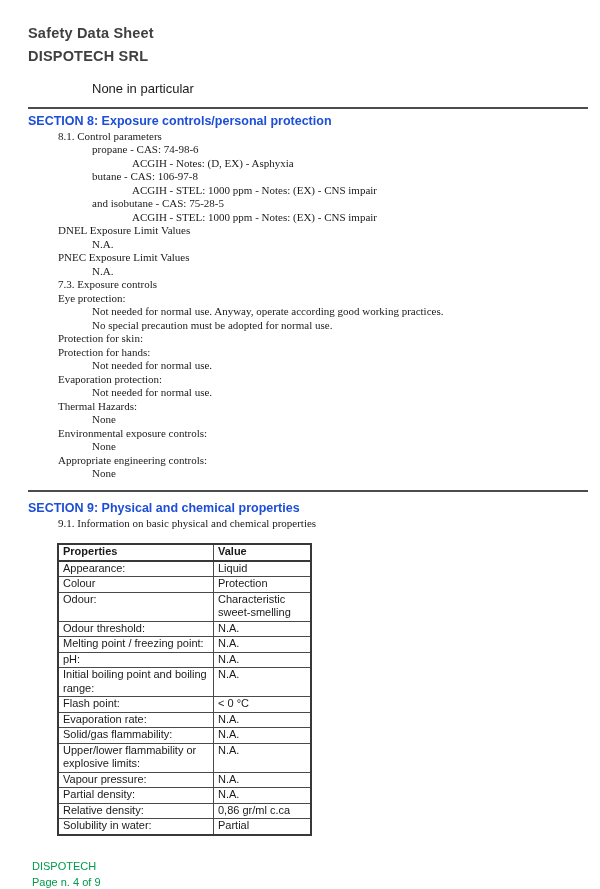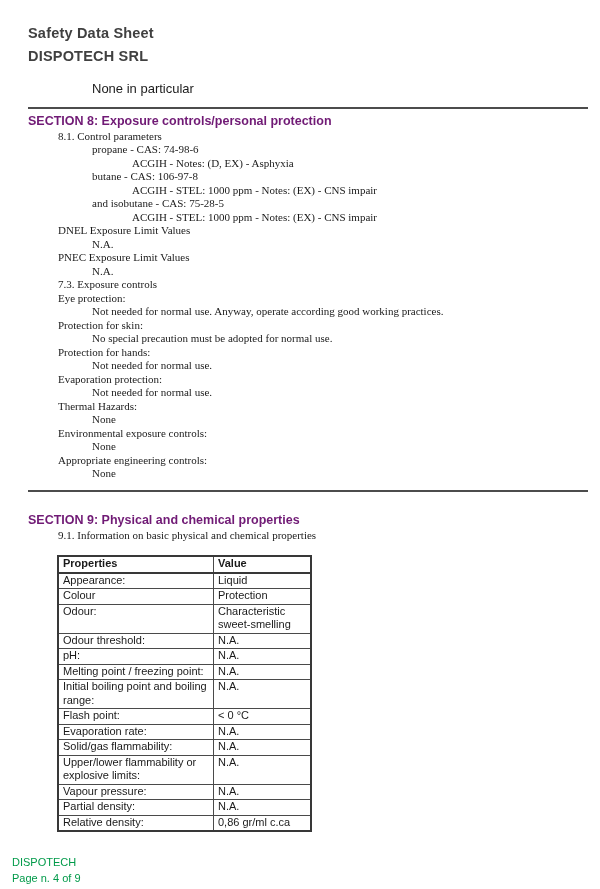--- a/index.html
+++ b/index.html
@@ -17,24 +17,24 @@
     letter-spacing: 0.2px;
   }
   .intro-note { margin-top: 14px; font-size: 13px; line-height: 13.5px; padding-left: 64px; }
 
   
   .rule { border: 0; border-top: 2px solid #4c4c4c; margin: 11px 0 0 0; width: 560px; }
   .rule2 { margin-top: 9px; }
 
   
   .section-title {
-    color: #701a75; font-weight: bold; font-size: 12.5px; line-height: 16px;
+    color: #1d4ed8; font-weight: bold; font-size: 12.5px; line-height: 16px;
     margin-top: 4px;
   }
-  .section9 .section-title { margin-top: 20px; }
+  .section9 .section-title { margin-top: 8px; }
 
   
   .lines { margin-top: 1px; }
   .line { font-size: 11px; line-height: 13.5px; white-space: pre-wrap; font-family: Liberation Serif, serif; }
   .ind1 { padding-left: 30px; }
   .ind2 { padding-left: 64px; }
   .ind3 { padding-left: 104px; }
 
   
   .props-table {
@@ -50,21 +50,21 @@
     font-size: 11px; line-height: 13.5px;
     padding: 0px 4px 1px 4px;
     text-align: left; vertical-align: top;
     overflow: hidden;
   }
   .props-table th { font-weight: bold; border-bottom: 2px solid #383838; }
   .col-prop { width: 146px; }
   .col-val  { width: 88px; }
 
   
-  .footer { margin-top: 22px; padding-left: 12px; }
+  .footer { margin-top: 22px; padding-left: 32px; }
   .footer-company, .footer-page { font-size: 11px; line-height: 16px; color: #009a49; }
 </style>
 </head>
 <body>
 
 <div class="page">
 
   <div class="doc-title">Safety Data Sheet</div>
   <div class="doc-company">DISPOTECH SRL</div>
 
@@ -82,22 +82,22 @@
       <div class="line ind3">ACGIH - STEL: 1000 ppm - Notes: (EX) - CNS impair</div>
       <div class="line ind2">and isobutane - CAS: 75-28-5</div>
       <div class="line ind3">ACGIH - STEL: 1000 ppm - Notes: (EX) - CNS impair</div>
       <div class="line ind1">DNEL Exposure Limit Values</div>
       <div class="line ind2">N.A.</div>
       <div class="line ind1">PNEC Exposure Limit Values</div>
       <div class="line ind2">N.A.</div>
       <div class="line ind1">7.3. Exposure controls</div>
       <div class="line ind1">Eye protection:</div>
       <div class="line ind2">Not needed for normal use. Anyway, operate according good working practices.</div>
+      <div class="line ind2">No special precaution must be adopted for normal use.</div>
       <div class="line ind1">Protection for skin:</div>
-      <div class="line ind2">No special precaution must be adopted for normal use.</div>
       <div class="line ind1">Protection for hands:</div>
       <div class="line ind2">Not needed for normal use.</div>
       <div class="line ind1">Evaporation protection:</div>
       <div class="line ind2">Not needed for normal use.</div>
       <div class="line ind1">Thermal Hazards:</div>
       <div class="line ind2">None</div>
       <div class="line ind1">Environmental exposure controls:</div>
       <div class="line ind2">None</div>
       <div class="line ind1">Appropriate engineering controls:</div>
       <div class="line ind2">None</div>
@@ -130,25 +130,25 @@
         </tr>
         <tr>
           <td>Odour:</td>
           <td>Characteristic sweet-smelling</td>
         </tr>
         <tr>
           <td>Odour threshold:</td>
           <td>N.A.</td>
         </tr>
         <tr>
-          <td>pH:</td>
+          <td>Melting point / freezing point:</td>
           <td>N.A.</td>
         </tr>
         <tr>
-          <td>Melting point / freezing point:</td>
+          <td>pH:</td>
           <td>N.A.</td>
         </tr>
         <tr>
           <td>Initial boiling point and boiling range:</td>
           <td>N.A.</td>
         </tr>
         <tr>
           <td>Flash point:</td>
           <td>&lt; 0 °C</td>
         </tr>
@@ -169,20 +169,24 @@
           <td>N.A.</td>
         </tr>
         <tr>
           <td>Partial density:</td>
           <td>N.A.</td>
         </tr>
         <tr>
           <td>Relative density:</td>
           <td>0,86 gr/ml c.ca</td>
         </tr>
+        <tr>
+          <td>Solubility in water:</td>
+          <td>Partial</td>
+        </tr>
       </tbody>
     </table>
   </div>
 
 </div>
 
 <div class="footer">
   <div class="footer-company">DISPOTECH</div>
   <div class="footer-page">Page n. 4 of 9</div>
 </div>

